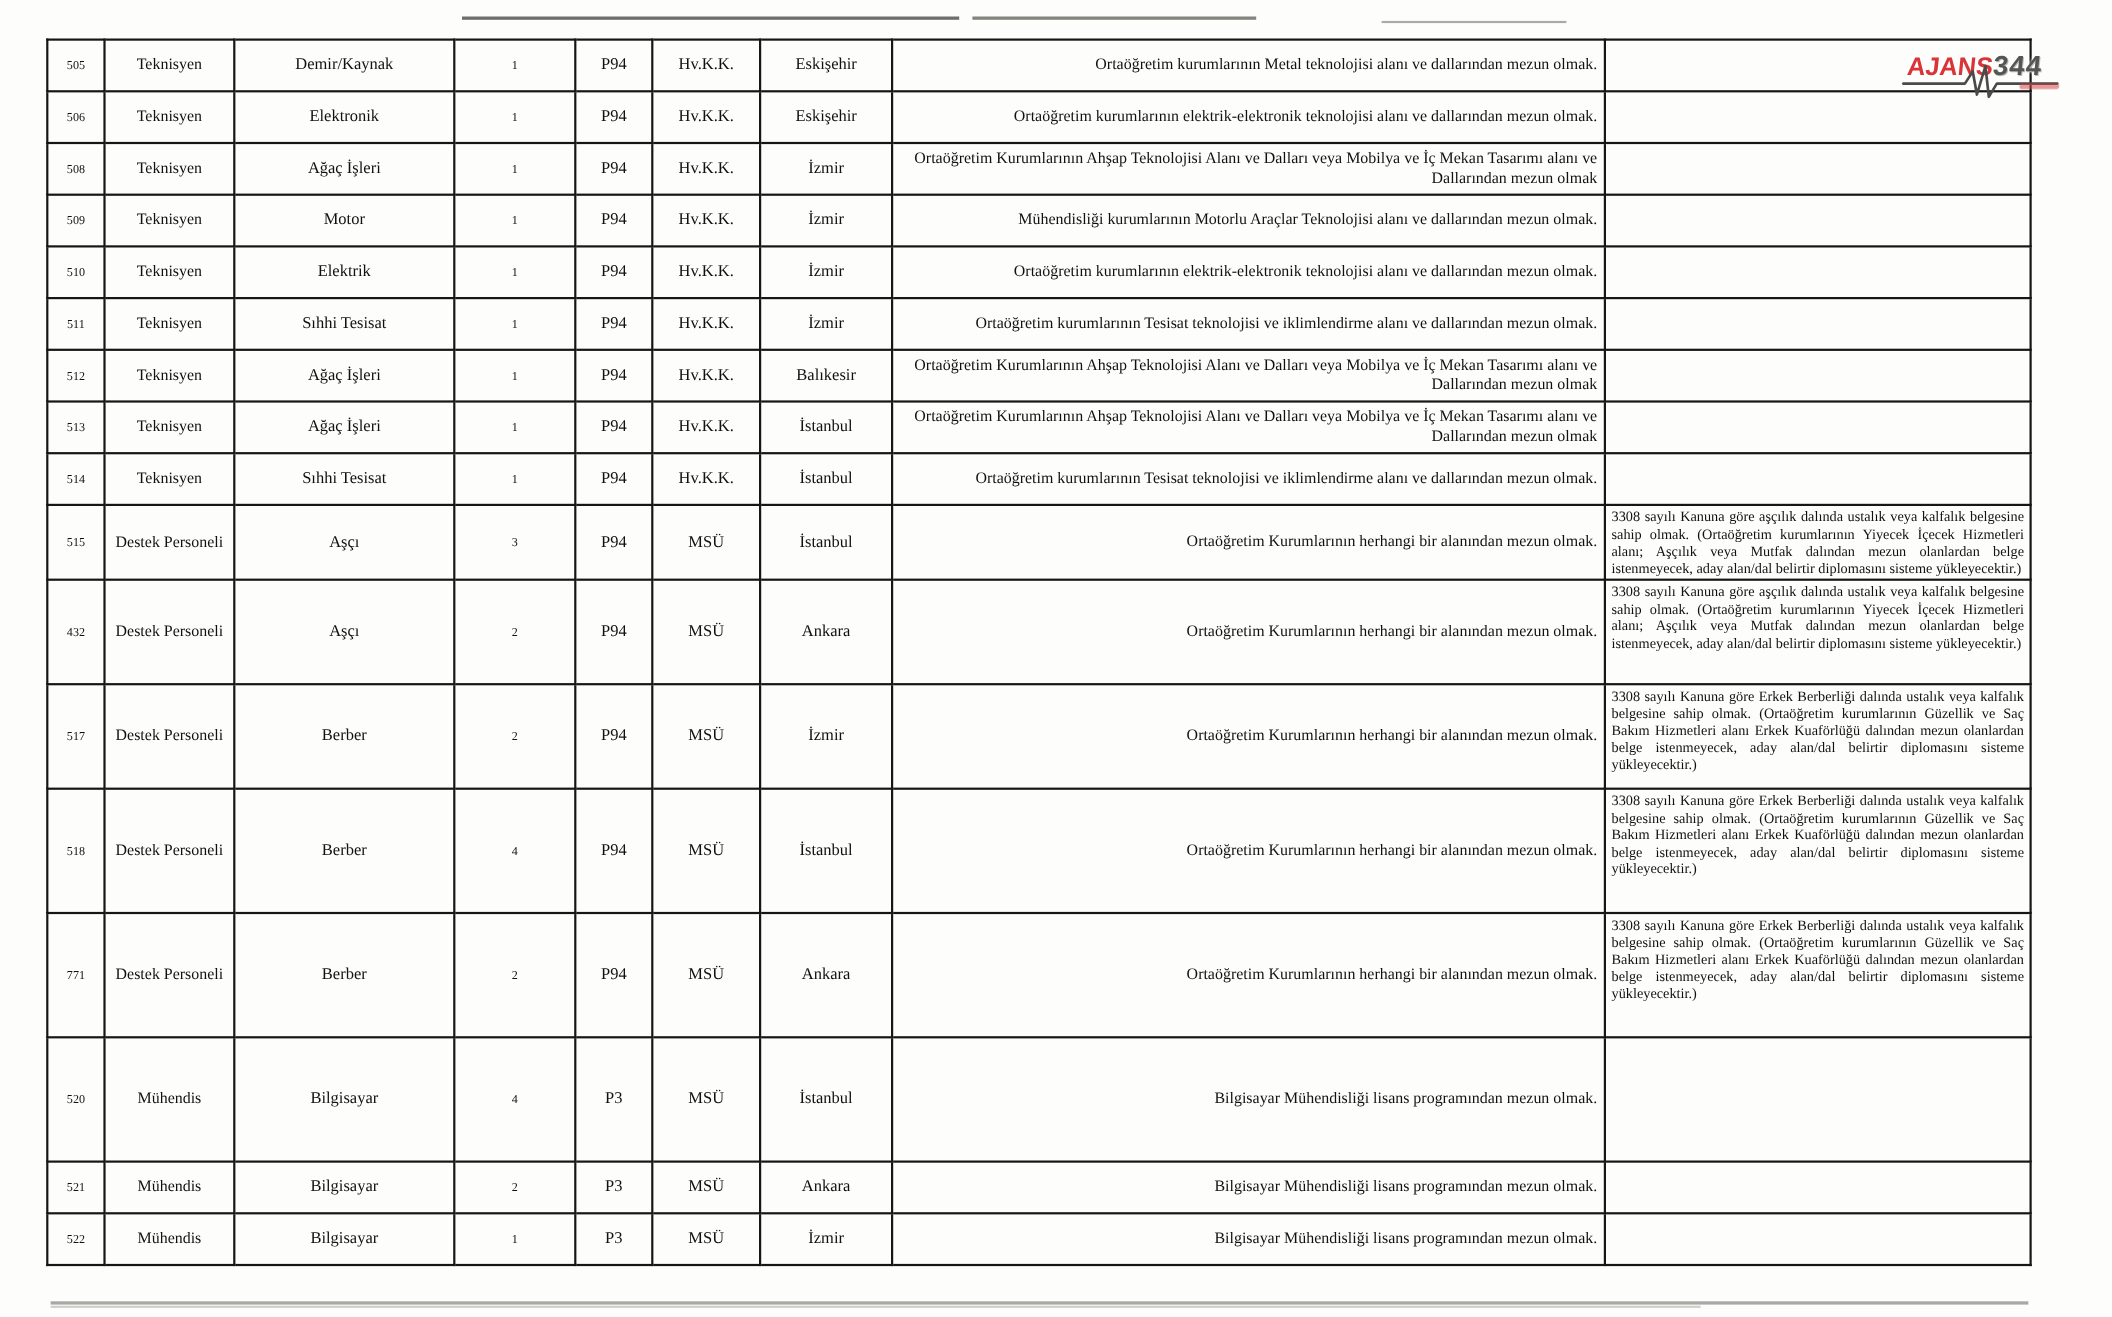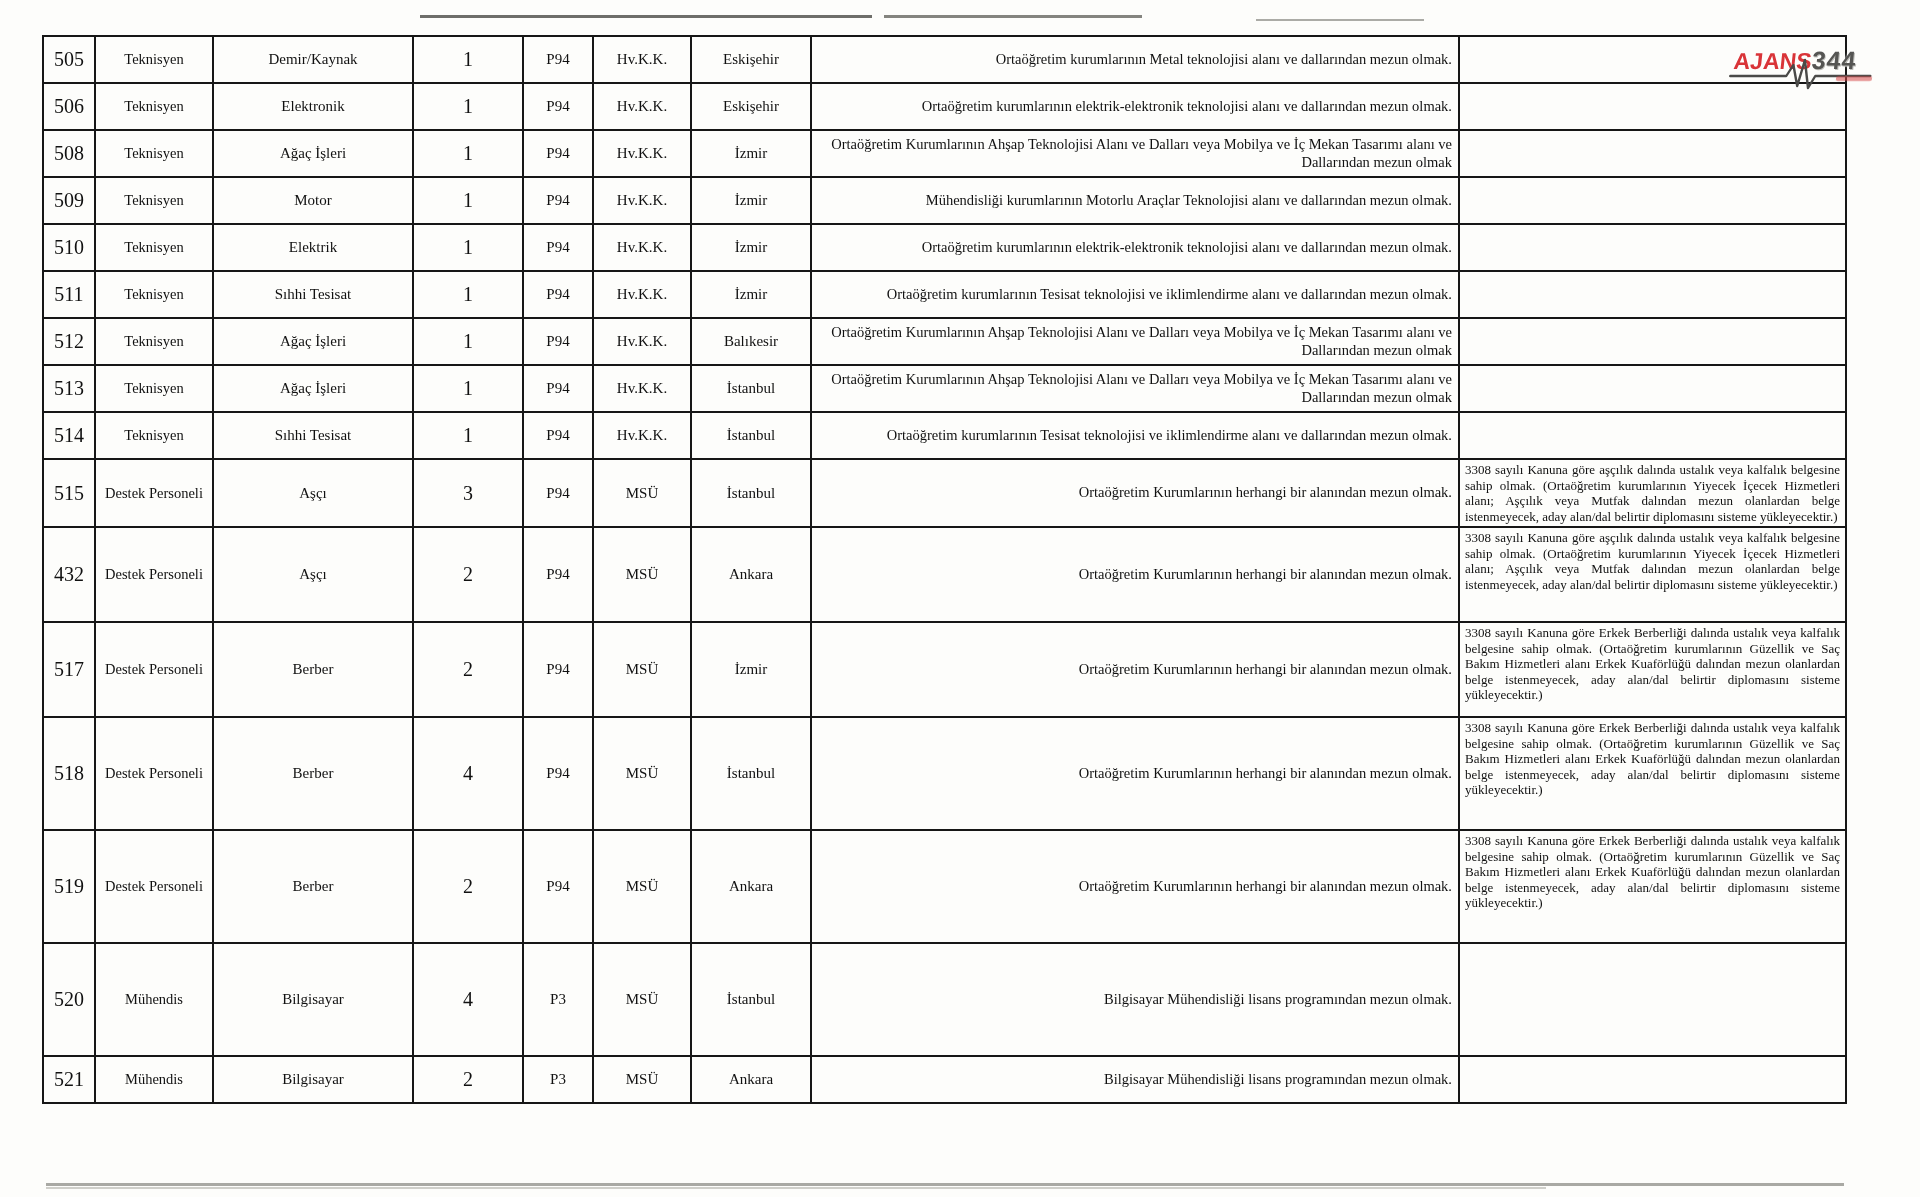--- a/index.html
+++ b/index.html
@@ -49,21 +49,21 @@
     padding:2px 6px;
     line-height:1.18;
   }
   .pos-table td.col-note{
     text-align:justify;
     vertical-align:top;
     font-size:13px;
     line-height:15.5px;
     padding:2px 5px;
   }
-  .pos-table td.col-no,.pos-table td.col-count{font-size:20px;margin-left:24px;}
+  .pos-table td.col-no,.pos-table td.col-count{font-size:11px;margin-left:24px;}
   .pos-table td.col-title{font-size:14.5px;line-height:1.15;}
 
   
   .logo{
     position:absolute;left:1733px;top:46px;width:148px;height:46px;
     font-family:"Liberation Sans", sans-serif;
     font-weight:bold;
     transform:skewX(-6deg);
     text-shadow:0 0 3px #ffffff,0 0 5px #ffffff;
     white-space:nowrap;
@@ -240,21 +240,21 @@
           <td class="col-title">Destek Personeli</td>
           <td class="col-branch">Berber</td>
           <td class="col-count">4</td>
           <td class="col-score">P94</td>
           <td class="col-force">MSÜ</td>
           <td class="col-city">İstanbul</td>
           <td class="col-requirement">Ortaöğretim Kurumlarının herhangi bir alanından mezun olmak.</td>
           <td class="col-note">3308 sayılı Kanuna göre Erkek Berberliği dalında ustalık veya kalfalık belgesine sahip olmak. (Ortaöğretim kurumlarının Güzellik ve Saç Bakım Hizmetleri alanı Erkek Kuaförlüğü dalından mezun olanlardan belge istenmeyecek, aday alan/dal belirtir diplomasını sisteme yükleyecektir.)</td>
         </tr>
         <tr>
-          <td class="col-no">519</td>
+          <td class="col-no">771</td>
           <td class="col-title">Destek Personeli</td>
           <td class="col-branch">Berber</td>
           <td class="col-count">2</td>
           <td class="col-score">P94</td>
           <td class="col-force">MSÜ</td>
           <td class="col-city">Ankara</td>
           <td class="col-requirement">Ortaöğretim Kurumlarının herhangi bir alanından mezun olmak.</td>
           <td class="col-note">3308 sayılı Kanuna göre Erkek Berberliği dalında ustalık veya kalfalık belgesine sahip olmak. (Ortaöğretim kurumlarının Güzellik ve Saç Bakım Hizmetleri alanı Erkek Kuaförlüğü dalından mezun olanlardan belge istenmeyecek, aday alan/dal belirtir diplomasını sisteme yükleyecektir.)</td>
         </tr>
         <tr>
@@ -269,20 +269,31 @@
           <td class="col-note"></td>
         </tr>
         <tr>
           <td class="col-no">521</td>
           <td class="col-title">Mühendis</td>
           <td class="col-branch">Bilgisayar</td>
           <td class="col-count">2</td>
           <td class="col-score">P3</td>
           <td class="col-force">MSÜ</td>
           <td class="col-city">Ankara</td>
+          <td class="col-requirement">Bilgisayar Mühendisliği lisans programından mezun olmak.</td>
+          <td class="col-note"></td>
+        </tr>
+        <tr>
+          <td class="col-no">522</td>
+          <td class="col-title">Mühendis</td>
+          <td class="col-branch">Bilgisayar</td>
+          <td class="col-count">1</td>
+          <td class="col-score">P3</td>
+          <td class="col-force">MSÜ</td>
+          <td class="col-city">İzmir</td>
           <td class="col-requirement">Bilgisayar Mühendisliği lisans programından mezun olmak.</td>
           <td class="col-note"></td>
         </tr>
       </tbody>
   </table>
 
   <div class="logo">
     <span class="t1" style="color: rgb(217, 52, 56);">AJANS</span><span class="t2" style="color: rgb(85, 85, 83);">344</span>
     <svg width="150" height="34" viewBox="0 0 150 34">
       <polyline points="2,20 58,20 64,9 70,30 75,4 81,32 87,20 142,20" fill="none" stroke="#4a4a48" stroke-width="2.4" stroke-linejoin="round" stroke-linecap="round"></polyline>

